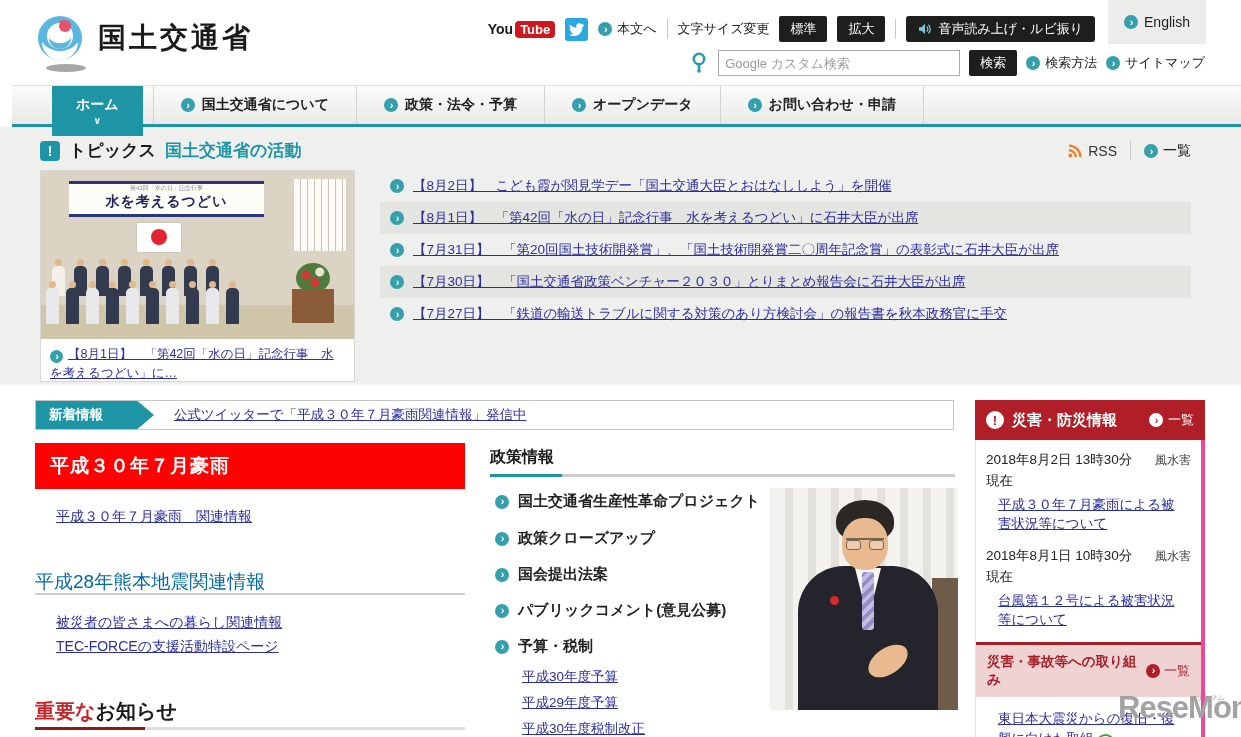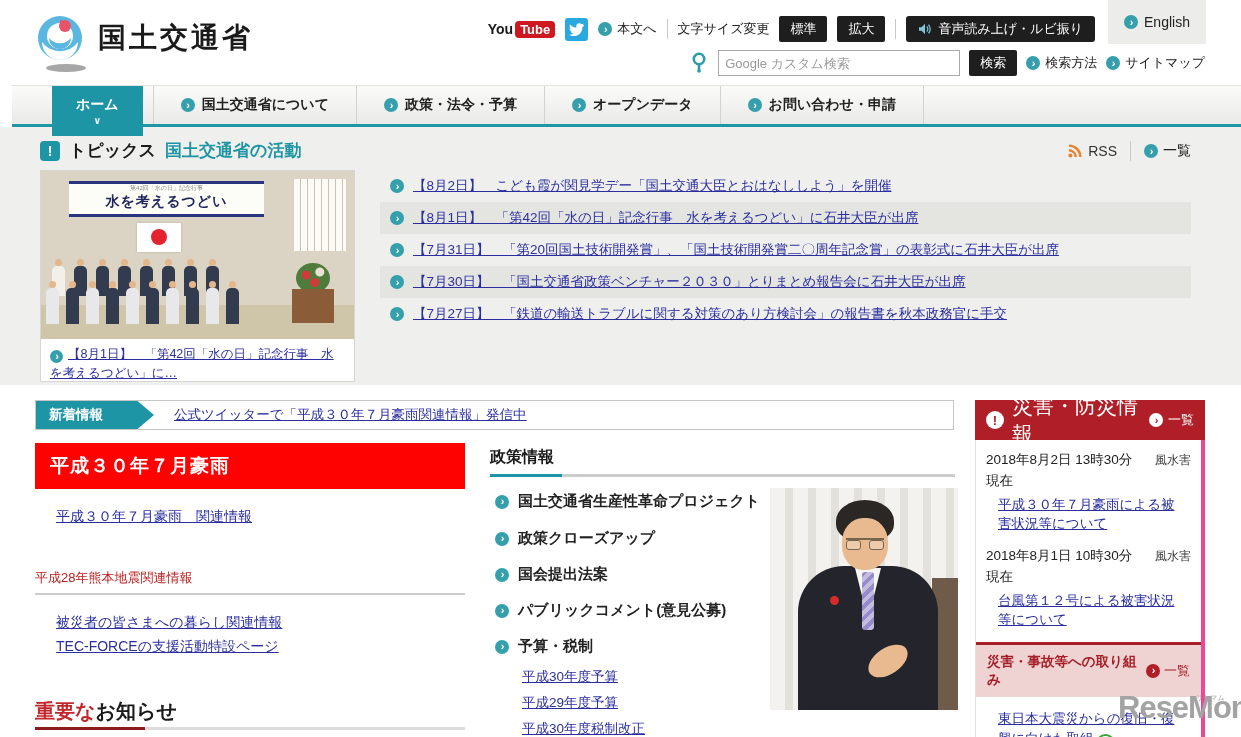--- a/index.html
+++ b/index.html
@@ -87,21 +87,21 @@
             background:#fff;display:flex;align-items:center;box-sizing:border-box;}
   .wn-tag{height:28px;width:118px;background:#1d95a4;color:#fff;font-size:13.5px;font-weight:bold;
           display:flex;align-items:center;padding-left:13px;box-sizing:border-box;
           clip-path:polygon(0 0,86% 0,100% 50%,86% 100%,0 100%);}
   .wn-link{margin-left:20px;font-size:13.5px;}
   
   .alert-banner{position:absolute;left:35px;top:443px;width:430px;height:46px;background:#fe0202;color:#fff;
                 font-size:19px;font-weight:bold;display:flex;align-items:center;padding-left:15px;
                 letter-spacing:1px;box-sizing:border-box;cursor:pointer;}
   .alert-link{position:absolute;left:56px;top:508px;font-size:14px;}
-  .kuma-h{position:absolute;left:35px;top:569px;font-size:13px;color:#b91c1c;}
+  .kuma-h{position:absolute;left:35px;top:569px;font-size:19px;color:#0369a1;}
   .kuma-line{position:absolute;left:35px;top:593px;width:430px;height:2px;background:#ccc;}
   .kuma-l1{position:absolute;left:56px;top:614px;font-size:14px;}
   .kuma-l2{position:absolute;left:56px;top:638px;font-size:14px;}
   .imp-h{position:absolute;left:35px;top:698px;font-size:20px;font-weight:bold;color:#1a1a1a;}
   .imp-red{color:#c1272d;}
   .imp-line{position:absolute;left:35px;top:727px;width:430px;height:3px;background:#ddd;}
   .imp-line::before{content:"";position:absolute;left:0;top:0;width:110px;height:3px;background:#8e1b1b;}
   
   .policy-h{position:absolute;left:490px;top:447px;font-size:16px;font-weight:bold;color:#1a1a1a;}
   .policy-line{position:absolute;left:490px;top:474px;width:465px;height:3px;background:#ccc;}
@@ -124,21 +124,21 @@
           background:repeating-linear-gradient(135deg,#978cc9 0 4px,#c3bde0 4px 8px);border-radius:3px;}
   .mn-pin{position:absolute;left:60px;top:108px;width:9px;height:9px;border-radius:50%;background:#d42b2b;}
   .mn-hand{position:absolute;left:96px;top:160px;width:44px;height:26px;background:#e9ba90;
            border-radius:50%;transform:rotate(-34deg);}
   
   .sb-head{position:absolute;left:975px;top:400px;width:230px;height:40px;background:#b01f28;color:#fff;
            display:flex;align-items:center;gap:8px;padding:0 11px;box-sizing:border-box;}
   .sb-bang{width:18px;height:18px;border-radius:50%;background:#fff;color:#b01f28;display:flex;
            align-items:center;justify-content:center;font-weight:bold;font-size:13px;}
   .sb-bang::before{content:"!";}
-  .sb-title{font-size:21px;font-weight:normal;flex:1;}
+  .sb-title{font-size:15px;font-weight:bold;flex:1;}
   .sb-all{display:flex;align-items:center;gap:5px;font-size:13px;color:#fff;cursor:pointer;}
   .sb-body{position:absolute;left:975px;top:440px;width:230px;height:297px;background:#fff;
            border-left:1px solid #e3e3e1;border-right:4px solid #ec4899;box-sizing:border-box;padding:10px 10px 0;}
   .sb-row{display:flex;justify-content:space-between;margin-bottom:3px;}
   .sb-date{font-size:13.5px;color:#222;width:150px;line-height:1.55;}
   .sb-cat{font-size:12px;color:#333;margin-top:2px;}
   .sb-link{display:block;margin:2px 0 12px 12px;font-size:13.5px;line-height:1.45;width:180px;}
   .sb-div{height:3px;background:#a61e28;margin:2px -10px 0;}
   .sb-pink{background:#eed3d2;margin:0 -10px;padding:8px 11px;display:flex;align-items:center;gap:6px;}
   .sb-pink .lbl{color:#a61e28;font-weight:bold;font-size:13.5px;flex:1;cursor:pointer;}

